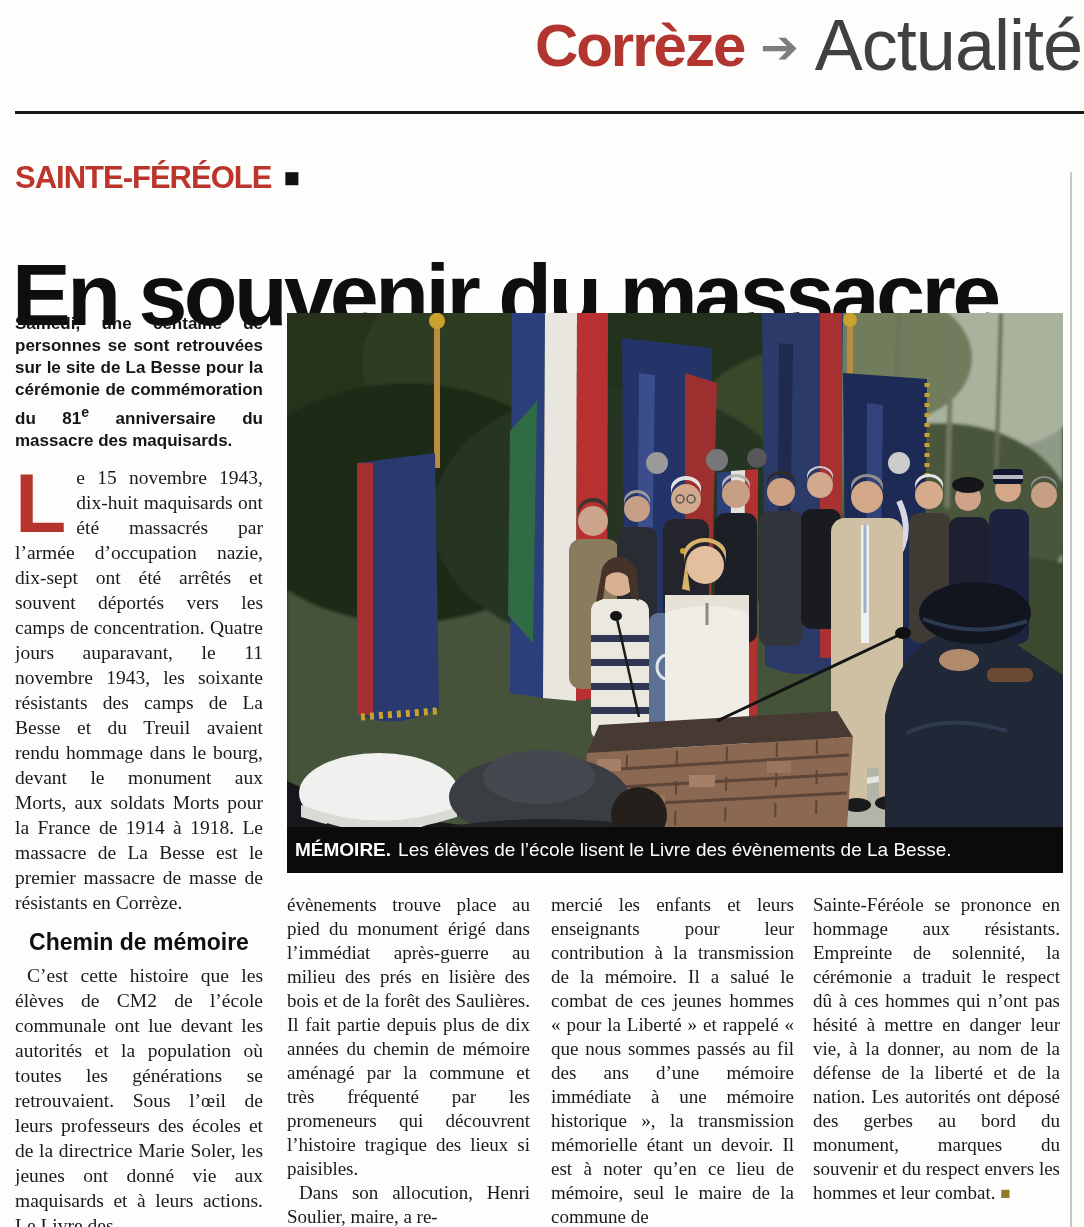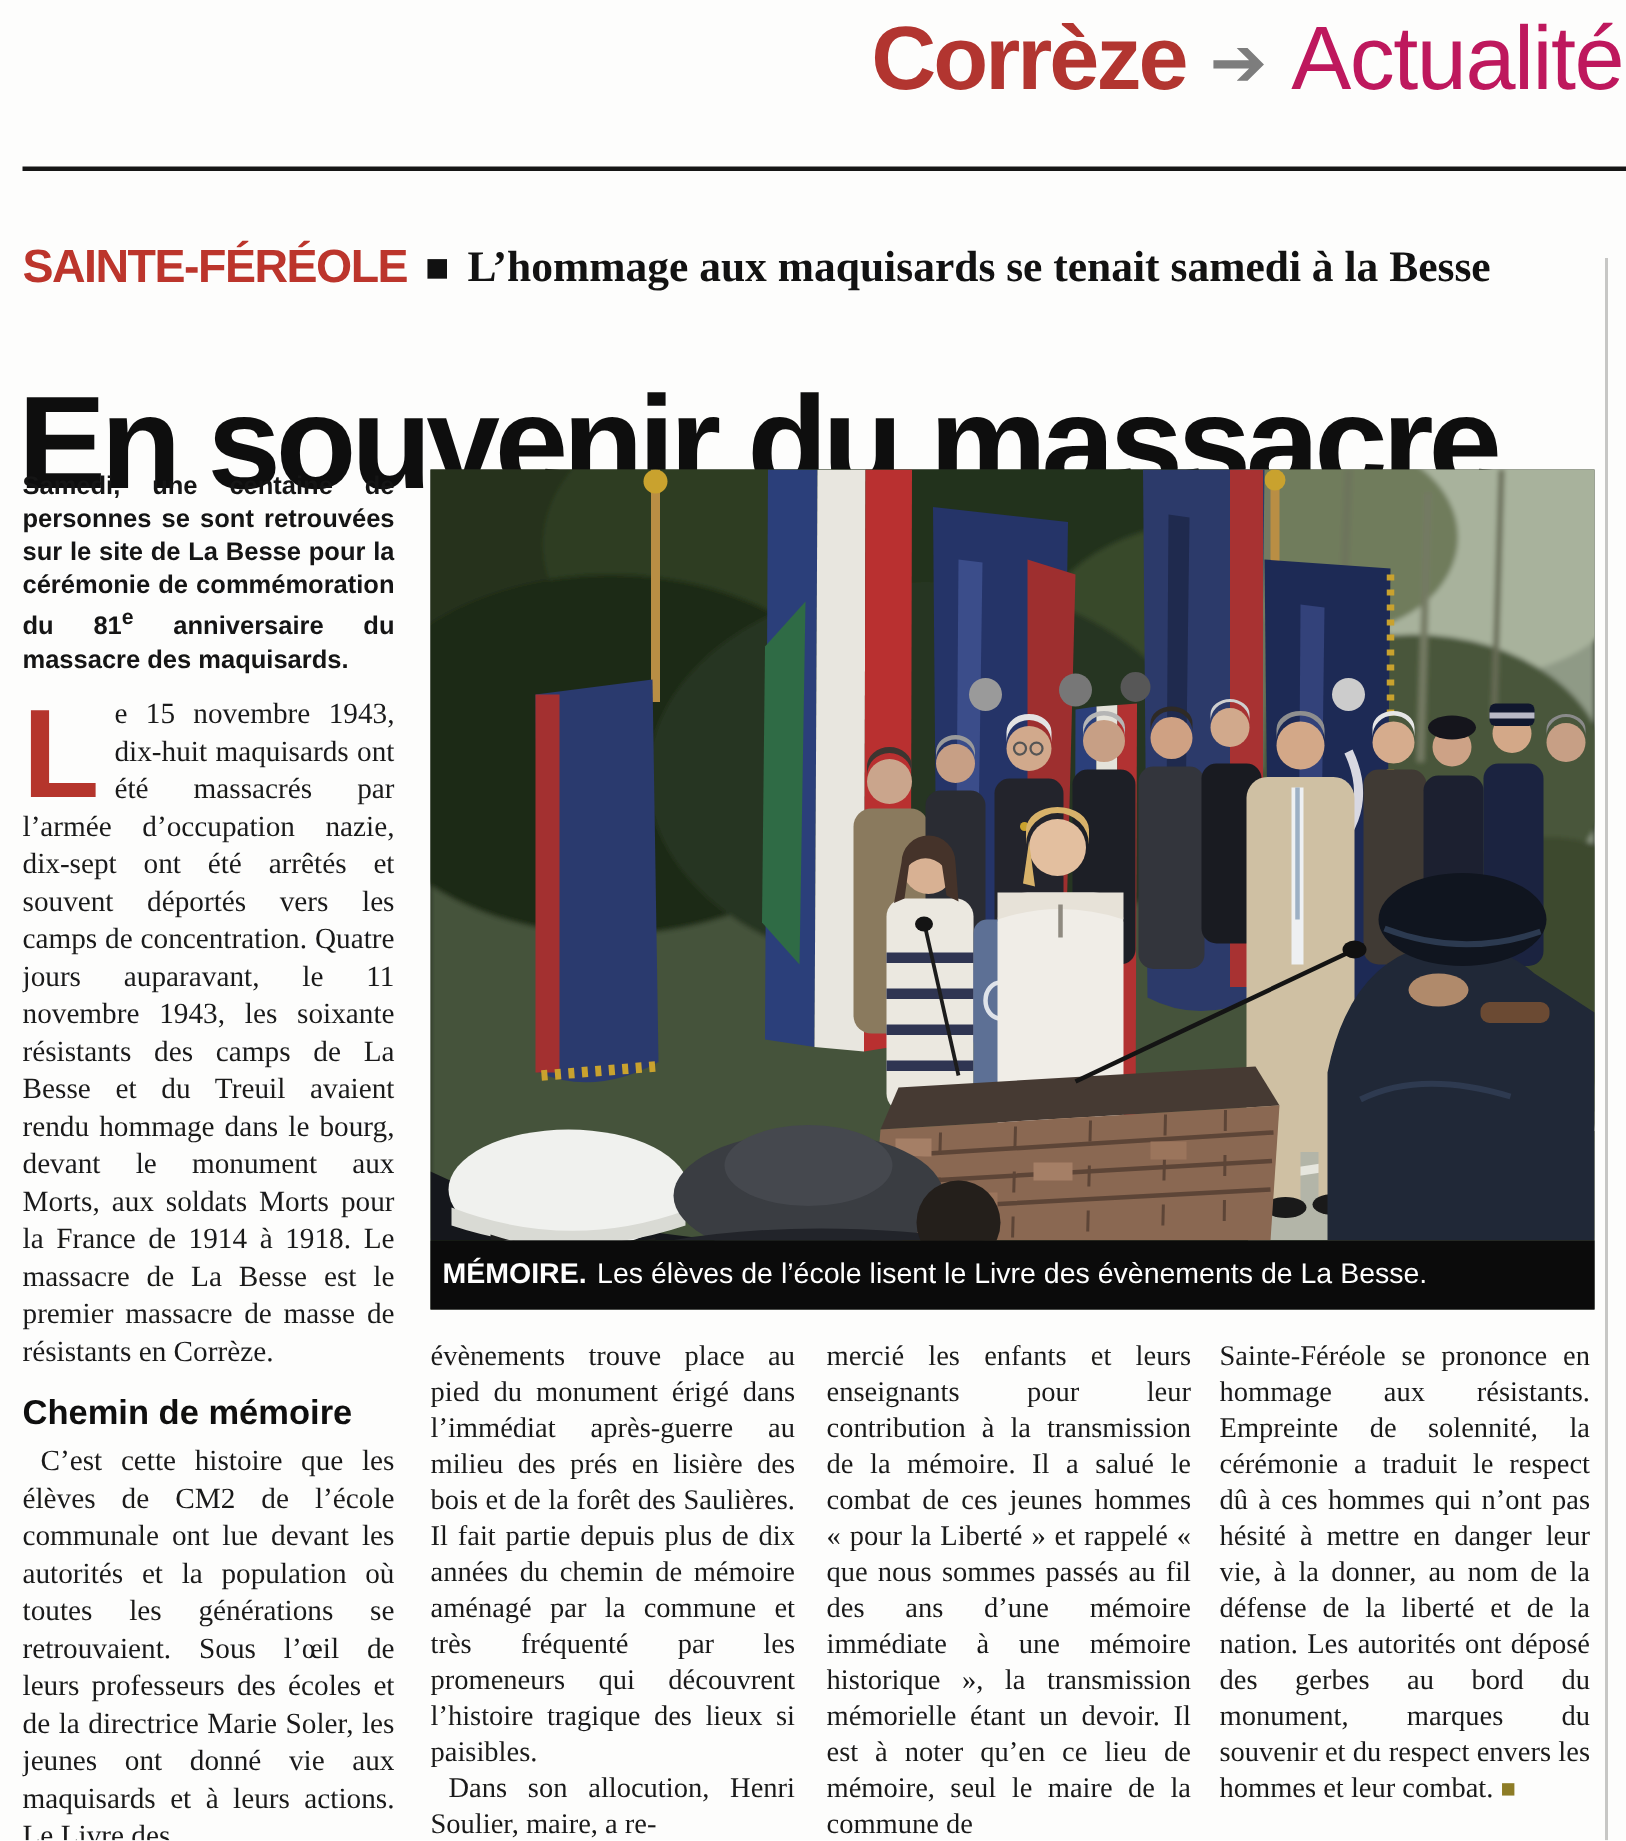--- a/index.html
+++ b/index.html
@@ -16,21 +16,21 @@
   .masthead .section{
     font-family:"Liberation Sans",sans-serif;font-weight:700;
     font-size:60px;color:#b23530;letter-spacing:-2px;
   }
   .masthead .arrow{
     font-family:"DejaVu Sans",sans-serif;font-size:46px;color:#7d7d7d;
     transform:translateY(2px);
   }
   .masthead .subsection{
     font-family:"Liberation Sans",sans-serif;font-weight:400;
-    font-size:60px;color:#be185d;letter-spacing:-1px;
+    font-size:72px;color:#404040;letter-spacing:-1px;
   }
   .top-rule{position:absolute;left:15px;right:0;top:111px;height:3px;background:#161616;}
 
   
   .kicker{
     position:absolute;left:15px;top:160px;display:flex;align-items:center;gap:12px;
     white-space:nowrap;
   }
   .kicker-location{
     font-family:"Liberation Sans",sans-serif;font-weight:700;font-size:31px;
@@ -51,21 +51,21 @@
     font-family:"Liberation Sans",sans-serif;font-weight:700;
     font-size:17px;line-height:22px;color:#151515;margin:0 0 13px 0;text-align:justify;
   }
   .bodytext{font-size:19.5px;line-height:25px;color:#1a1a1a;margin:0;}
   .dropcap{
     float:left;font-family:"Liberation Sans",sans-serif;font-weight:700;
     font-size:84px;line-height:68px;color:#b5352c;margin:4px 10px 0 0;
   }
   .subhead{
     font-family:"Liberation Sans",sans-serif;font-weight:700;font-size:23px;
-    color:#0f0f0f;margin:14px 0 7px 0;
+    color:#0f0f0f;text-align:center;margin:14px 0 7px 0;
   }
   .indent{text-indent:12px;}
   .colbtm{top:893px;height:334px;}
   .col2{left:287px;width:243px;}
   .col3{left:551px;width:243px;}
   .col4{left:813px;width:247px;}
   .colbtm .bodytext{font-size:19px;line-height:24px;}
   .endmark{color:#8d7c26;font-size:17px;}
 
   
@@ -91,21 +91,20 @@
   <div class="masthead">
     <span class="section">Corrèze</span>
     <span class="arrow">➔</span>
     <span class="subsection">Actualité</span>
   </div>
   <div class="top-rule"></div>
 
   <div class="kicker">
     <span class="kicker-location">SAINTE-FÉRÉOLE</span>
     <span class="kicker-sep">■</span>
-    <span class="kicker-text">L’hommage aux maquisards se tenait samedi à la Besse</span>
   </div>
 
   <h1 class="headline">En souvenir du massacre</h1>
 
   <div class="col col1" lang="fr">
     <p class="standfirst"><span>Samedi, une centaine de personnes se sont retrouvées sur le site de La Besse pour la cérémonie de commémoration du 81</span><sup>e</sup><span> anniversaire du massacre des maquisards.</span></p>
     <p class="bodytext"><span class="dropcap">L</span><span>e 15 novembre 1943, dix-huit maquisards ont été massacrés par l’armée d’occupation nazie, dix-sept ont été arrêtés et souvent déportés vers les camps de concentration. Quatre jours auparavant, le 11 novembre 1943, les soixante résistants des camps de La Besse et du Treuil avaient rendu hommage dans le bourg, devant le monument aux Morts, aux soldats Morts pour la France de 1914 à 1918. Le massacre de La Besse est le premier massacre de masse de résistants en Corrèze.</span></p>
     <h2 class="subhead">Chemin de mémoire</h2>
     <p class="bodytext indent">C’est cette histoire que les élèves de CM2 de l’école communale ont lue devant les autorités et la population où toutes les générations se retrouvaient. Sous l’œil de leurs professeurs des écoles et de la directrice Marie Soler, les jeunes ont donné vie aux maquisards et à leurs actions. Le Livre des</p>
   </div>

